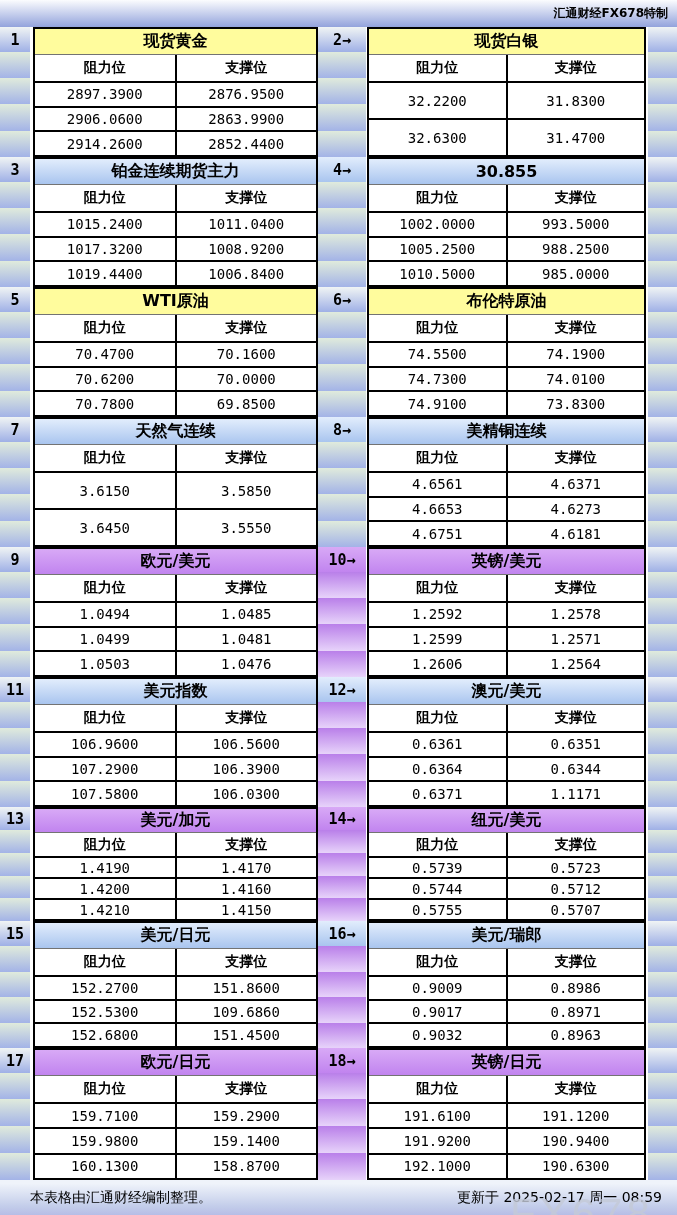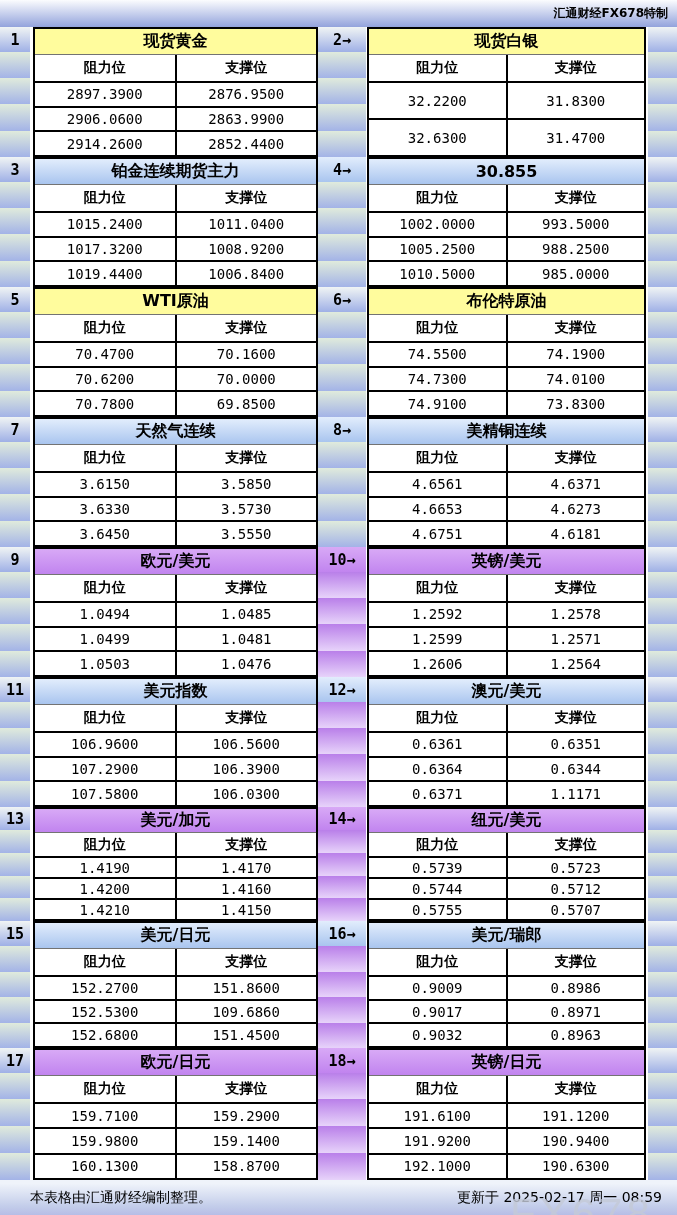--- a/index.html
+++ b/index.html
@@ -293,24 +293,20 @@
       <div class="title">天然气连续</div>
       <div class="row header">
         <div class="cell">阻力位</div>
         <div class="cell">支撑位</div>
       </div>
     <div class="row">
           <div class="cell">3.6150</div>
           <div class="cell">3.5850</div>
         </div>
         <div class="row">
-          <div class="cell">3.6330</div>
-          <div class="cell">3.5730</div>
-        </div>
-        <div class="row">
           <div class="cell">3.6450</div>
           <div class="cell">3.5550</div>
         </div>
       </div>
     <div class="gutter-cell">
       <div class="stripe s0">8→</div>
       <div class="stripe s1"></div>
       <div class="stripe"></div>
       <div class="stripe"></div>
       <div class="stripe"></div>

